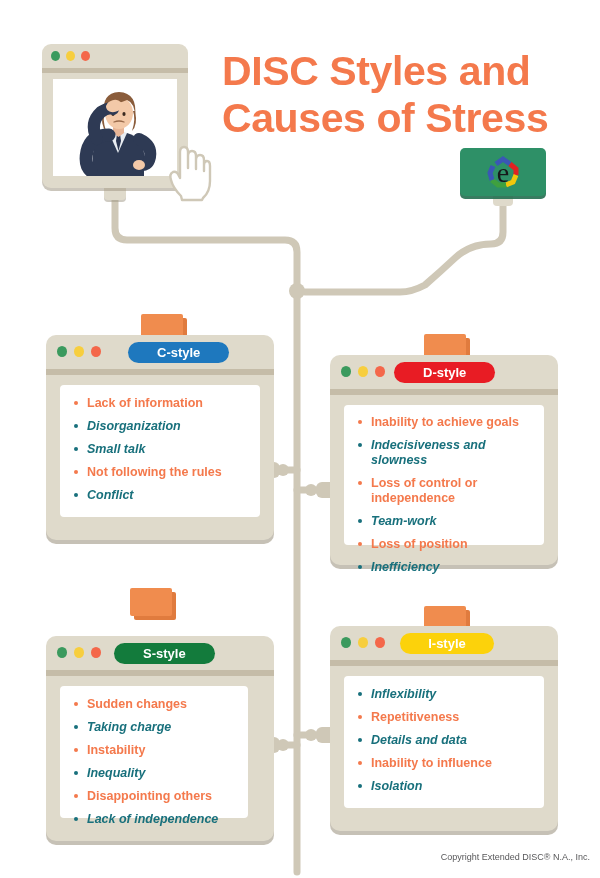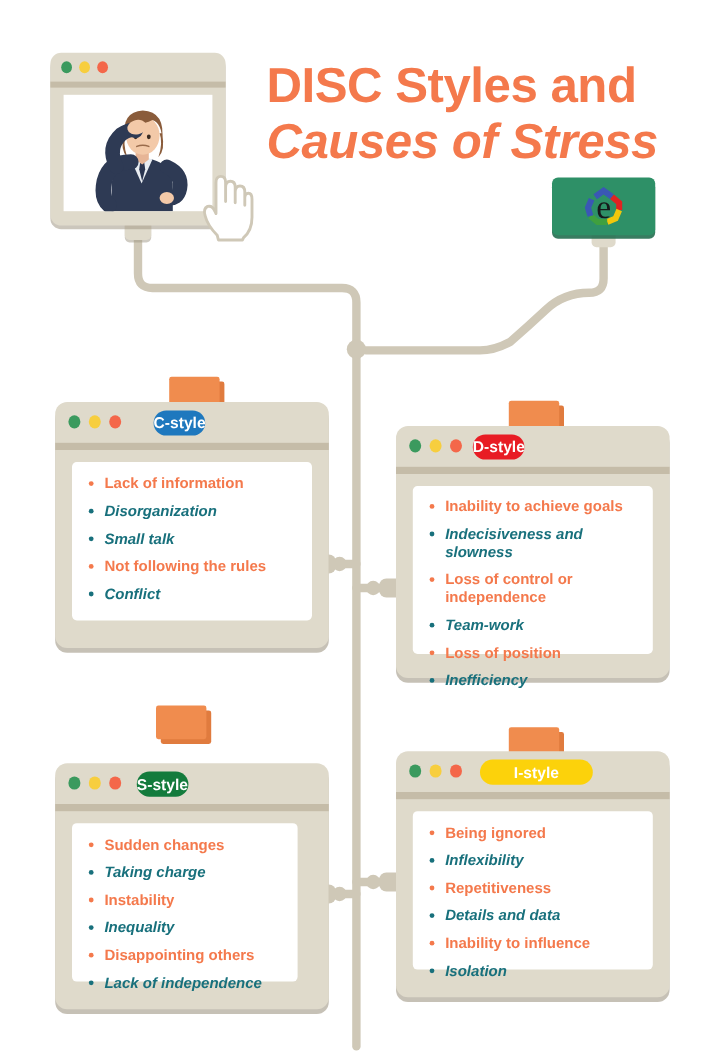--- a/index.html
+++ b/index.html
@@ -17,21 +17,21 @@
 
   
   .title{
     position:absolute;
     left:222px; top:48px; width:370px;
     font-size:41px; line-height:47px;
     font-weight:bold;
     color:#F4794C;
     letter-spacing:-0.4px;
   }
-  .title .l2{display:block;font-style:italic;}
+  .title .l2{display:block;}
 
   
   .topwin{
     position:absolute;left:42px;top:44px;width:146px;height:144px;
     background:#DFDACB;border-radius:9px;
     box-shadow:0 3px 0 rgba(160,152,133,0.55);
   }
   .topwin .bar{position:absolute;left:0;top:0;width:100%;height:24px;}
   .topwin .sep{position:absolute;left:0;top:24px;width:100%;height:5px;background:#C5BCA8;}
   .dots{position:absolute;left:9px;top:7px;display:flex;gap:6px;}
@@ -74,21 +74,21 @@
   .card .hdr{position:absolute;left:0;top:0;width:100%;height:34px;}
   .card .hdr-sep{position:absolute;left:0;top:34px;width:100%;height:6px;background:#C5BCA8;}
   .card .cdots{position:absolute;left:11px;top:11px;display:flex;gap:7px;}
   .card .cdot{width:10px;height:11px;border-radius:50%;}
   .badge{
     position:absolute;top:7px;
     height:21px;line-height:21px;
     border-radius:11px;
     color:#ffffff;font-weight:bold;font-size:13px;
     text-align:center;
-    padding:0 0;
+    padding:0 29px;
     white-space:nowrap;
   }
   .tab{
     position:absolute;
     width:42px;height:28px;
     background:#F08C4E;
     border-radius:2px;
   }
   .tab::after{
     content:"";position:absolute;left:4px;top:4px;
@@ -293,24 +293,24 @@
     <div class="hdr"></div>
     <div class="cdots">
       <span class="cdot" style="background:#3B9A5E;"></span>
       <span class="cdot" style="background:#F7CE3E;"></span>
       <span class="cdot" style="background:#F4674A;"></span>
     </div>
     <div class="badge" style="left:70px;width:94px;padding:0;background:#FCD20B;">I-style</div>
     <div class="hdr-sep"></div>
     <div class="sheet" style="left:14px;top:50px;width:200px;height:132px;">
       <ul class="items" style="padding:11px 10px 0 12px;">
-        <li class="o"><span class="bul"></span><span>Being ignored</span></li>
         <li class="t"><span class="bul"></span><span>Inflexibility</span></li>
         <li class="o"><span class="bul"></span><span>Repetitiveness</span></li>
         <li class="t"><span class="bul"></span><span>Details and data</span></li>
         <li class="o"><span class="bul"></span><span>Inability to influence</span></li>
         <li class="t"><span class="bul"></span><span>Isolation</span></li>
       </ul>
     </div>
   </div>
 
+  <div class="copyright">Copyright Extended DISC® N.A., Inc.</div>
 
 </div>
 
 </body></html>

